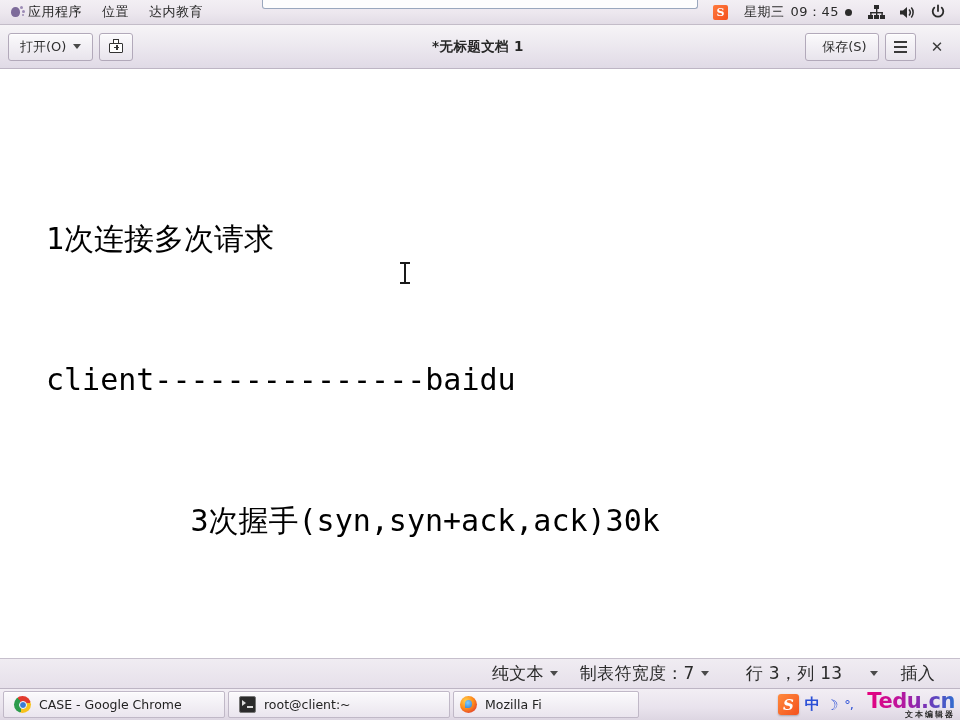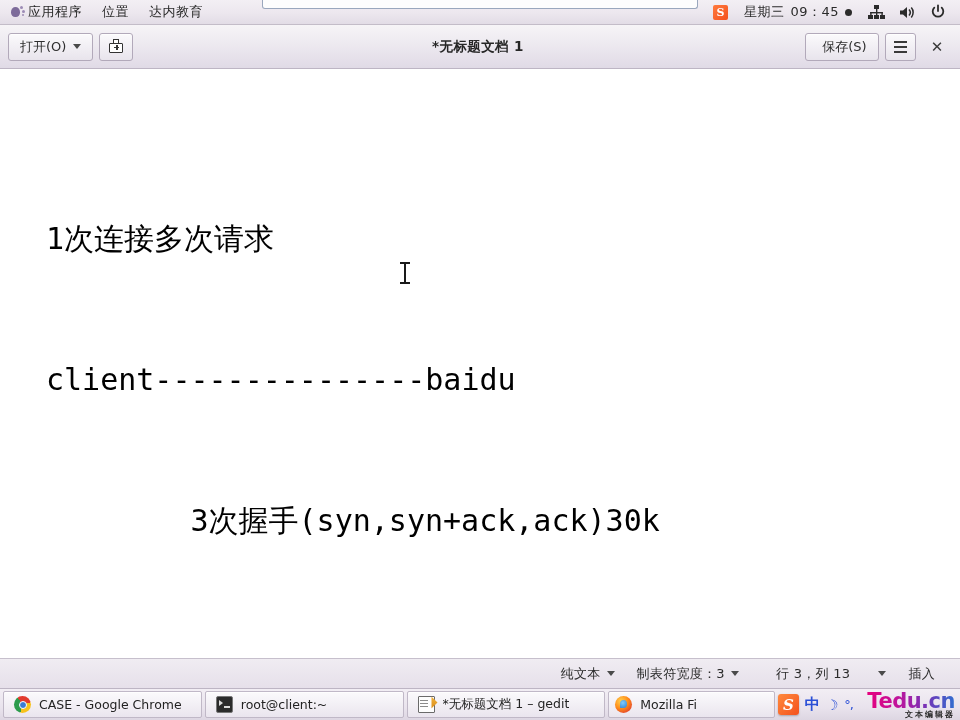--- a/index.html
+++ b/index.html
@@ -140,21 +140,21 @@
   .mouse-cursor i {
     position: absolute; left: 4px; top: 1px; width: 2px; height: 20px; background: #1a1a1a;
   }
 
   
   .statusbar {
     height: 30px; min-height: 30px;
     background: linear-gradient(to bottom,#f0ecf2,#e6e0ea);
     border-top: 1px solid #c6bfcc;
     display: flex; align-items: center; justify-content: flex-end;
-    font-size: 13px; color: #2b2b2b; padding-right: 14px; gap: 0;
+    font-size: 17px; color: #2b2b2b; padding-right: 14px; gap: 0;
   }
   .sb-item {
     display: flex; align-items: center; gap: 6px; padding: 0 11px;
     white-space: nowrap; letter-spacing: 0.3px;
   }
   .sb-caret {
     width: 0; height: 0; border-left: 4px solid transparent;
     border-right: 4px solid transparent; border-top: 5px solid #4a4a4a;
   }
 
@@ -343,45 +343,41 @@
           <i></i>
         </div>
     </div>
 
     <div class="statusbar">
       <div class="sb-item">
         <span>纯文本</span>
         <span class="sb-caret"></span>
       </div>
       <div class="sb-item">
-        <span>制表符宽度：3</span>
+        <span>制表符宽度：7</span>
         <span class="sb-caret"></span>
       </div>
       <div class="sb-item" style="padding-left:26px;">
         <span>行 3，列 13</span>
         <span class="sb-caret" style="margin-left:22px;"></span>
       </div>
       <div class="sb-item">
         <span>插入</span>
       </div>
     </div>
   </div>
 
   <div class="taskbar">
     <div class="task-btn w1">
       <span class="ic ic-chrome"></span>
       <span class="tb-label">CASE - Google Chrome</span>
     </div>
     <div class="task-btn w2">
       <span class="ic ic-term"></span>
       <span class="tb-label">root@client:~</span>
-    </div>
-    <div class="task-btn w3">
-      <span class="ic ic-gedit"></span>
-      <span class="tb-label">*无标题文档 1 – gedit</span>
     </div>
     <div class="task-btn w4">
       <span class="ic ic-ff"></span>
       <span class="tb-label">Mozilla Fi</span>
     </div>
 
     <div class="tray-right">
       <span class="sogou-s">S</span>
       <span class="ime-zh">中</span>
       <span class="ime-moon">☽</span>

